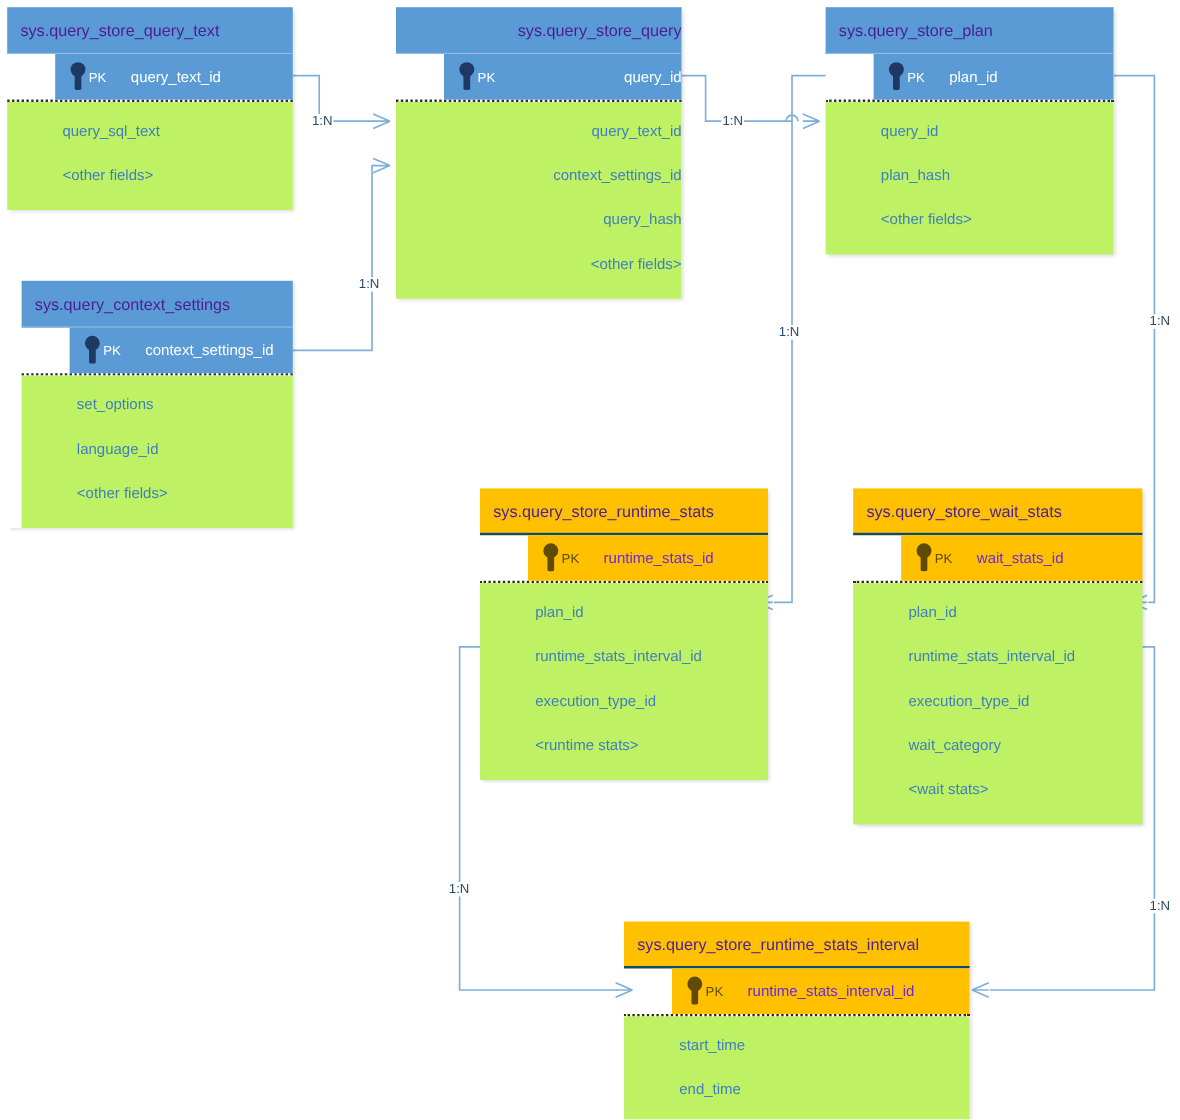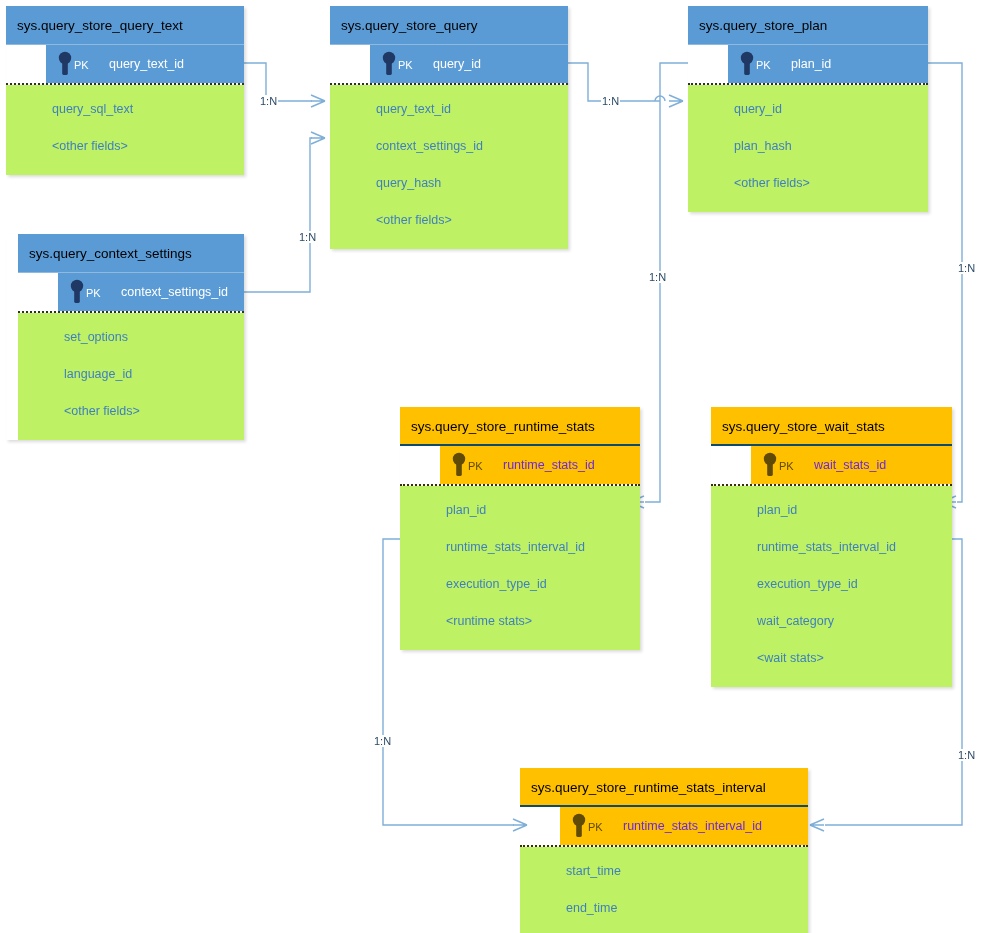--- a/index.html
+++ b/index.html
@@ -23,21 +23,21 @@
     position: absolute;
     box-sizing: border-box;
     box-shadow: 2px 2px 3px rgba(0,0,0,0.14);
   }
   .entity .title {
     box-sizing: border-box;
     height: 39px;
     line-height: 39px;
     padding-left: 11px;
     font-size: 13.5px;
-    color: #000000;
+    color: #4c1d95;
     white-space: nowrap;
     overflow: hidden;
   }
   .entity .pkrow {
     box-sizing: border-box;
     height: 38px;
     line-height: 38px;
     position: relative;
     white-space: nowrap;
     margin-left: 40px;
@@ -185,21 +185,21 @@
       <span class="pk-label">PK</span>
       <span class="pk-name">query_text_id</span>
     </div>
     <div class="sep"></div>
     <div class="fields">
       <div class="field">query_sql_text</div>
       <div class="field">&lt;other fields&gt;</div>
     </div>
   </div>
 
-  <div class="entity blue" style="left:330px; top:6px; width:238px;">
+  <div class="entity blue" style="left:330px; top:6px; width:238px;text-align:right;">
     <div class="title">sys.query_store_query</div>
     <div class="pkrow">
       <span class="pk-key">
         <svg width="44" height="38" viewBox="0 0 44 38" xmlns="http://www.w3.org/2000/svg">
           <circle cx="9" cy="13" r="6.2" fill="#1f3864"></circle>
           <rect x="6.2" y="16" width="5.6" height="14" rx="1.4" fill="#1f3864"></rect>
         </svg>
       </span>
       <span class="pk-label">PK</span>
       <span class="pk-name">query_id</span>

